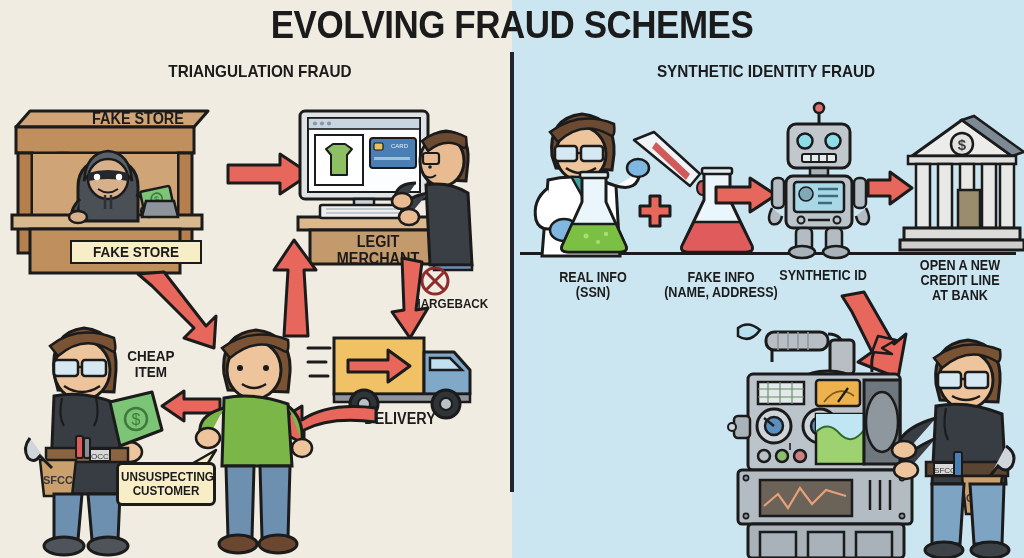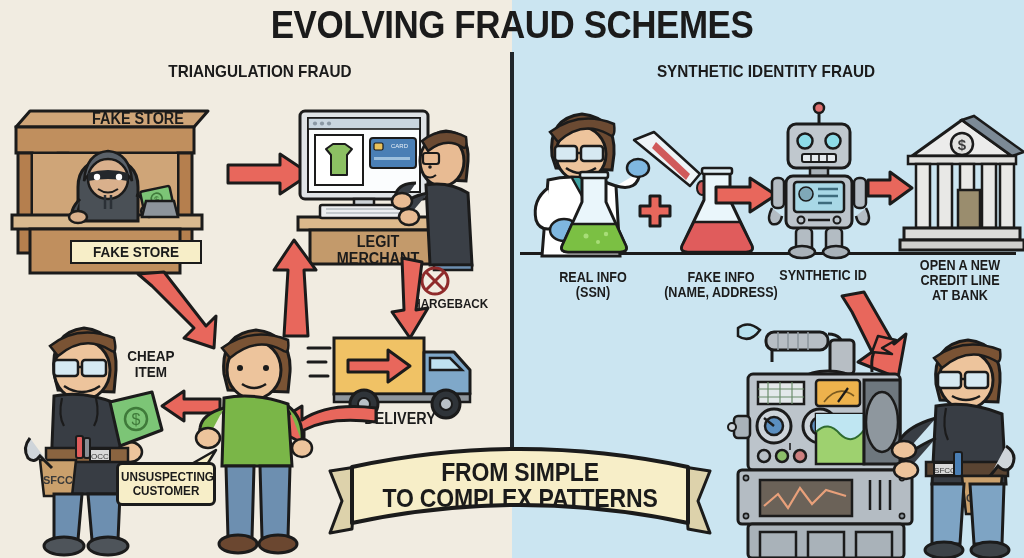--- a/index.html
+++ b/index.html
@@ -482,23 +482,14 @@
     <text x="76" y="168" font-size="11" text-anchor="middle" fill="#3a3a3a" font-weight="bold" font-family="Liberation Sans, sans-serif">CODE</text>
     <path d="M100,112 Q112,120 106,132 Q100,140 92,132 L84,142" stroke="#1b1b1b" stroke-width="3" fill="#cfd5da"></path>
     <rect x="48" y="118" width="8" height="24" rx="2" fill="#4a7fb5" stroke="#1b1b1b" stroke-width="2"></rect>
 
     <path d="M26,150 L58,150 L54,210 L26,210 Z" fill="#7ea4c4" stroke="#1b1b1b" stroke-width="3"></path>
     <path d="M64,150 L98,150 L96,210 L68,210 Z" fill="#7ea4c4" stroke="#1b1b1b" stroke-width="3"></path>
     <ellipse cx="38" cy="216" rx="19" ry="8" fill="#3c4247" stroke="#1b1b1b" stroke-width="3"></ellipse>
     <ellipse cx="84" cy="216" rx="19" ry="8" fill="#3c4247" stroke="#1b1b1b" stroke-width="3"></ellipse>
   </svg>
 
-  <div class="banner">
-    <svg width="380" height="112" viewBox="0 0 380 112">
-      <polygon points="0,34 26,30 22,92 0,96 12,64" fill="#ddd2ab" stroke="#1b1b1b" stroke-width="3" stroke-linejoin="round"></polygon>
-      <polygon points="380,34 354,30 358,92 380,96 368,64" fill="#ddd2ab" stroke="#1b1b1b" stroke-width="3" stroke-linejoin="round"></polygon>
-      <path d="M22,30 Q190,-6 358,30 L358,86 Q190,50 22,86 Z" fill="#f7eec8" stroke="#1b1b1b" stroke-width="4" stroke-linejoin="round"></path>
-    </svg>
-    <div class="banner-text">FROM SIMPLE
-TO COMPLEX PATTERNS</div>
-  </div>
 
 </div>
 
 </body></html>

